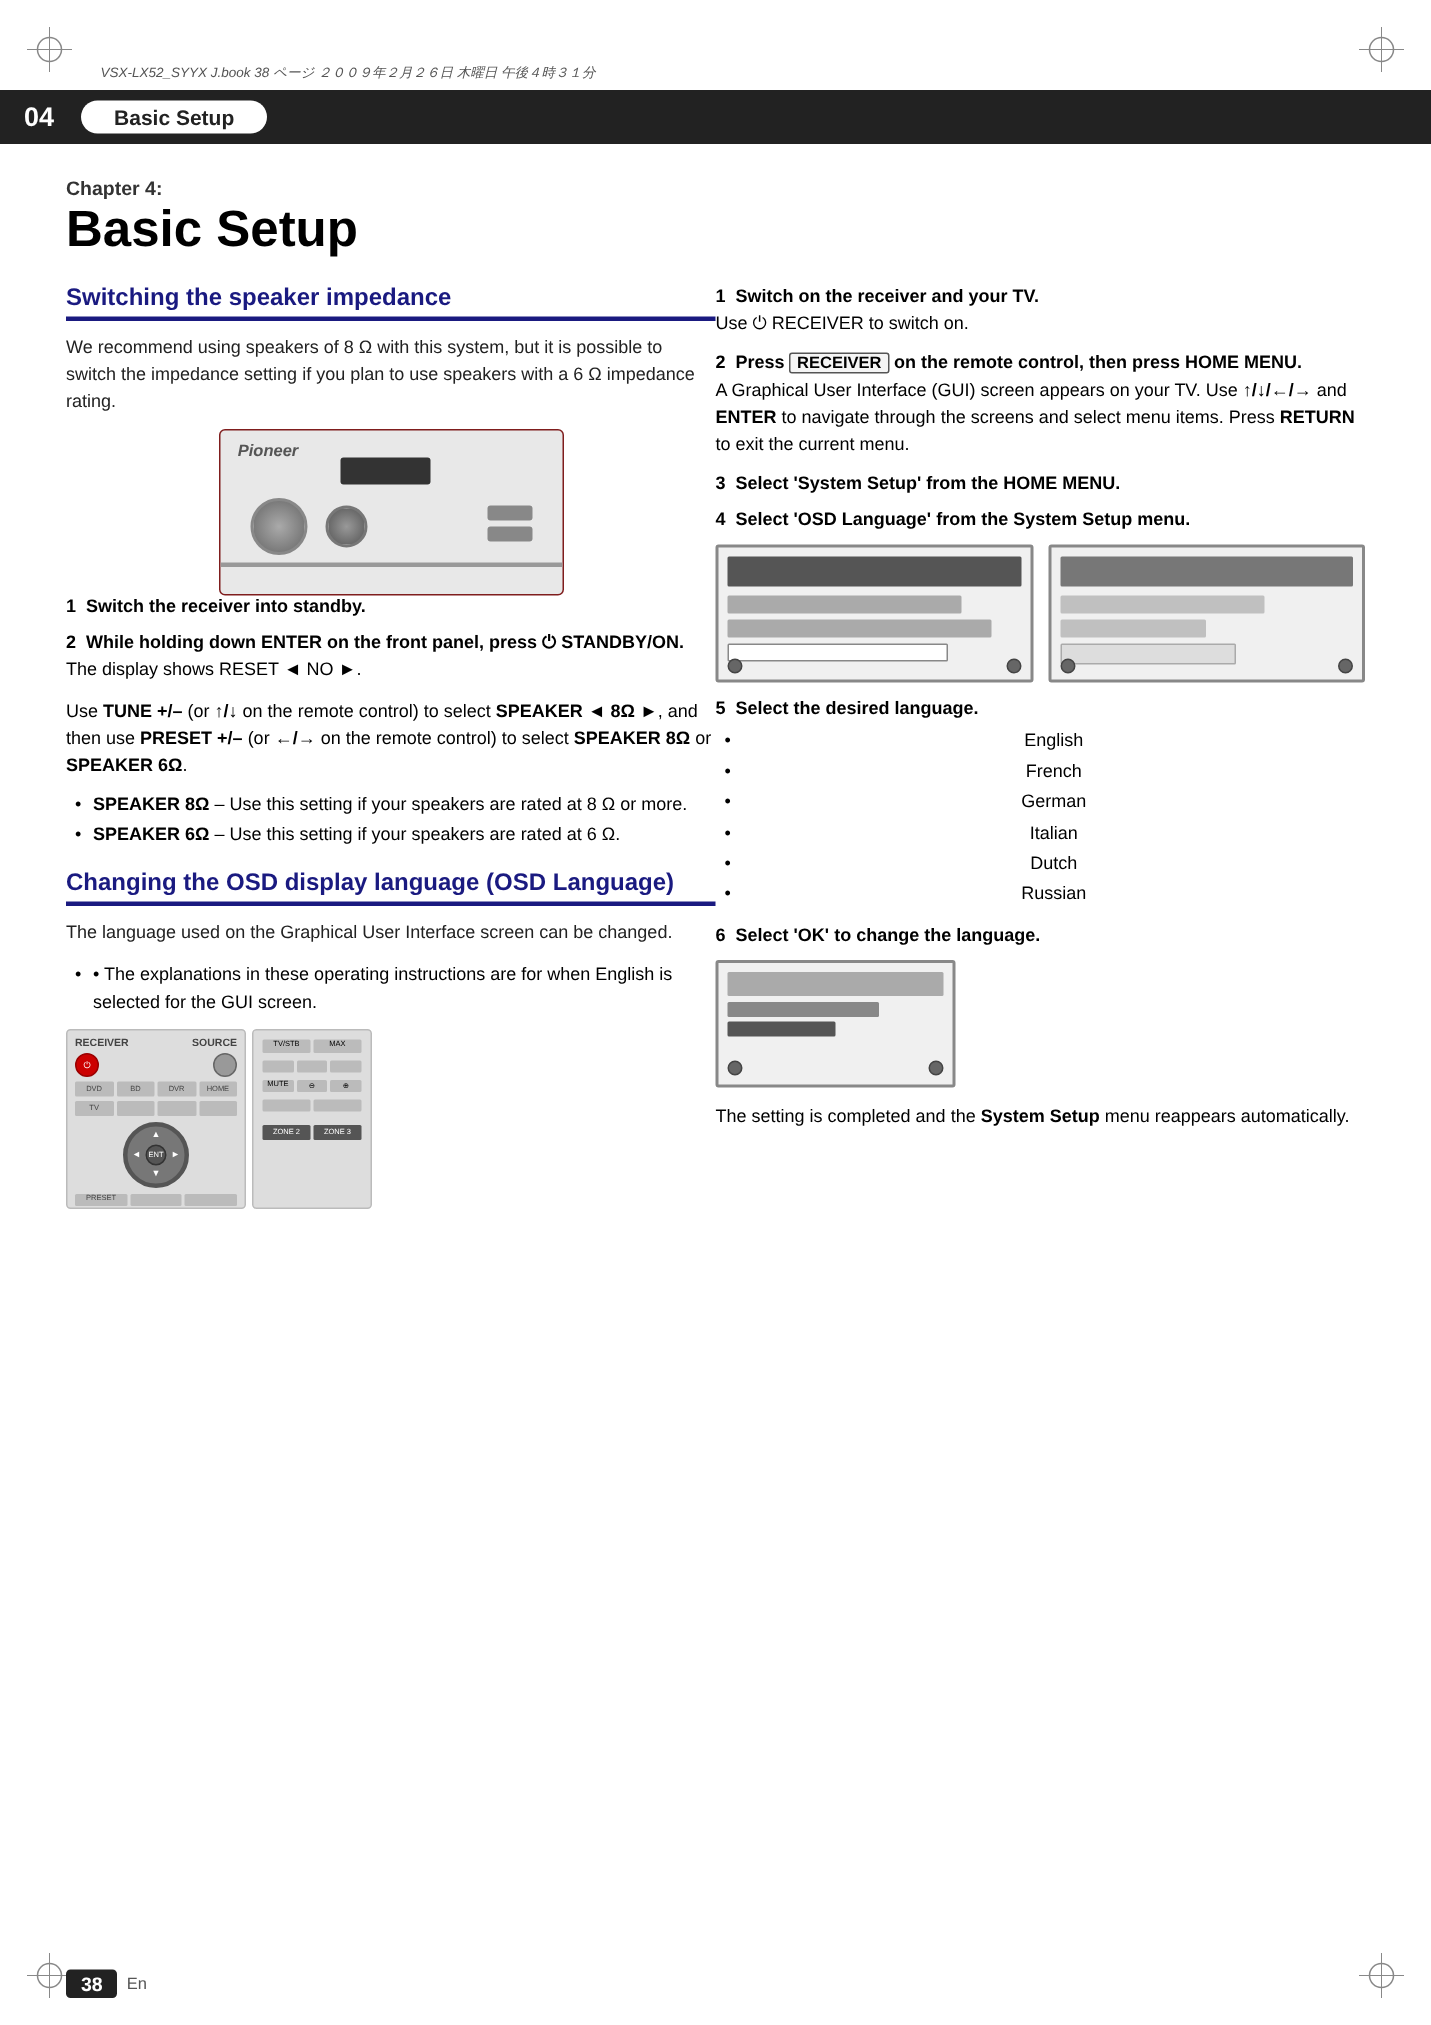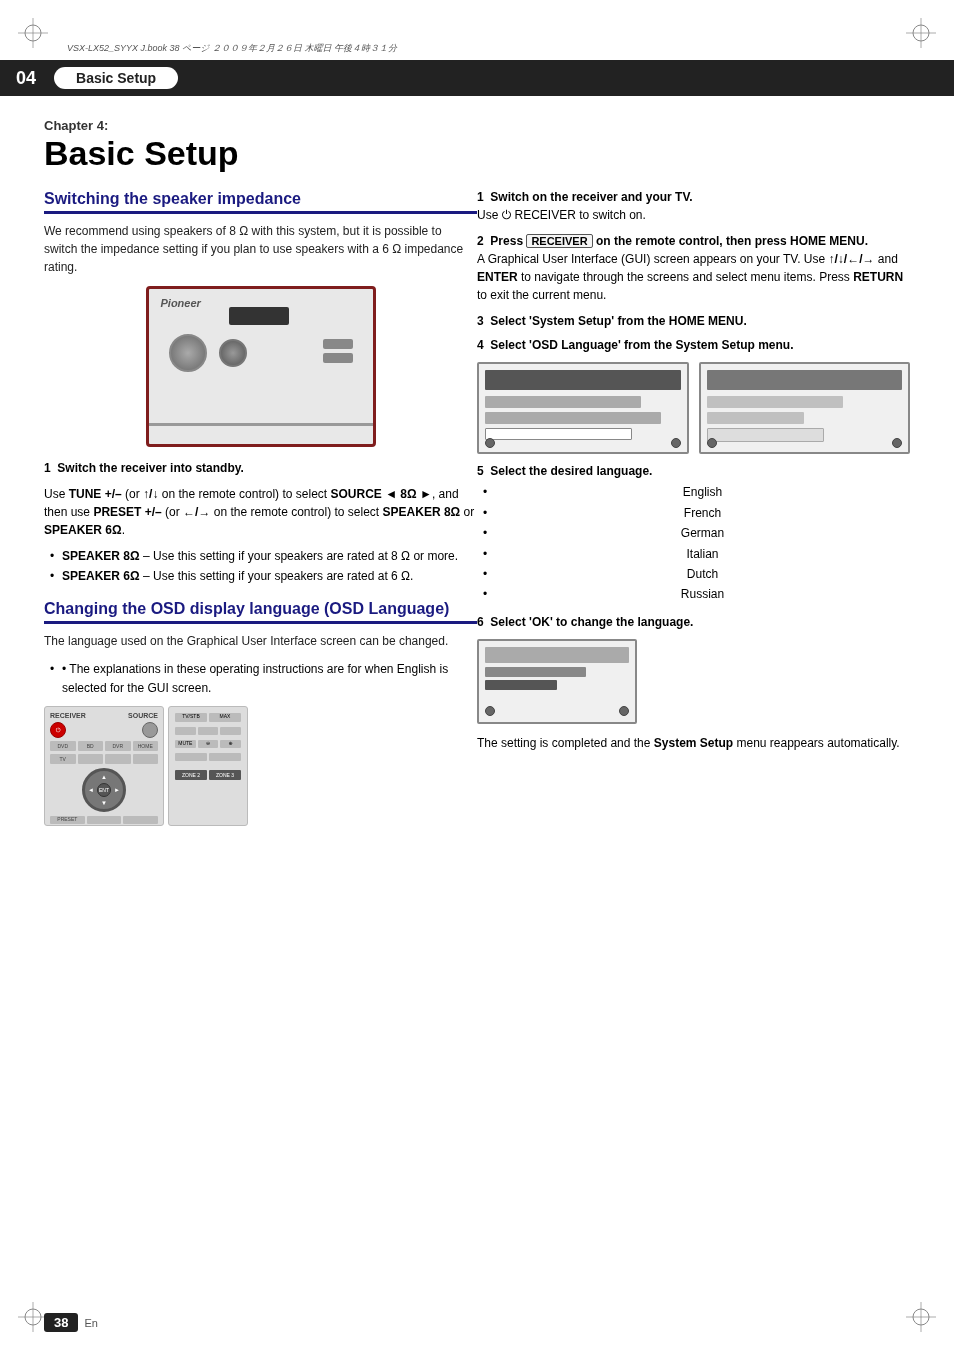--- a/index.html
+++ b/index.html
@@ -117,24 +117,24 @@
     .section-body {
       font-size: 12px;
       line-height: 1.5;
       color: #222;
       margin-bottom: 10px;
     }
 
     
     .receiver-img {
       width: 230px;
-      height: 161px;
-      border: 3px solid #7f1d1d;
+      height: 111px;
+      border: 1px solid #7f1d1d;
       background: #e8e8e8;
-      margin: 8px auto 14px auto;
+      margin: 8px auto 0 auto;
       display: block;
       position: relative;
       border-radius: 4px;
       overflow: hidden;
     }
     
     .pioneer-logo {
       position: absolute;
       top: 8px;
       left: 12px;
@@ -448,23 +448,27 @@
         <div class="receiver-buttons">
           <div class="receiver-btn"></div>
           <div class="receiver-btn"></div>
         </div>
         <div class="receiver-strip"></div>
       </div>
 
       <div class="step-block">
         <div class="step-header"><span>1</span>&nbsp;&nbsp;<span>Switch the receiver into standby.</span></div>
       </div>
+      <div class="step-block">
+        <div class="step-header"><span>2</span>&nbsp;&nbsp;<span>While holding down ENTER on the front panel, press ⏻ STANDBY/ON.</span></div>
+        <div class="step-body">The display shows RESET ◄ NO ►.</div>
+      </div>
 
       <div class="step-body" style="font-size:12px;line-height:1.5;margin-bottom:8px;">
-        Use <b>TUNE +/–</b> (or <b>↑/↓</b> on the remote control) to select <b>SOURCE ◄ 8Ω ►</b>, and then use <b>PRESET +/–</b> (or <b>←/→</b> on the remote control) to select <b>SPEAKER 8Ω</b> or <b>SPEAKER 6Ω</b>.
+        Use <b>TUNE +/–</b> (or <b>↑/↓</b> on the remote control) to select <b>SPEAKER ◄ 8Ω ►</b>, and then use <b>PRESET +/–</b> (or <b>←/→</b> on the remote control) to select <b>SPEAKER 8Ω</b> or <b>SPEAKER 6Ω</b>.
       </div>
 
       <ul class="bullet-list">
         <li><b>SPEAKER 8Ω</b> – Use this setting if your speakers are rated at 8 Ω or more.</li>
         <li><b>SPEAKER 6Ω</b> – Use this setting if your speakers are rated at 6 Ω.</li>
       </ul>
 
       <div class="osd-section">
         <div class="section-heading">Changing the OSD display language (OSD Language)</div>
         <div class="section-body">The language used on the Graphical User Interface screen can be changed.</div>

